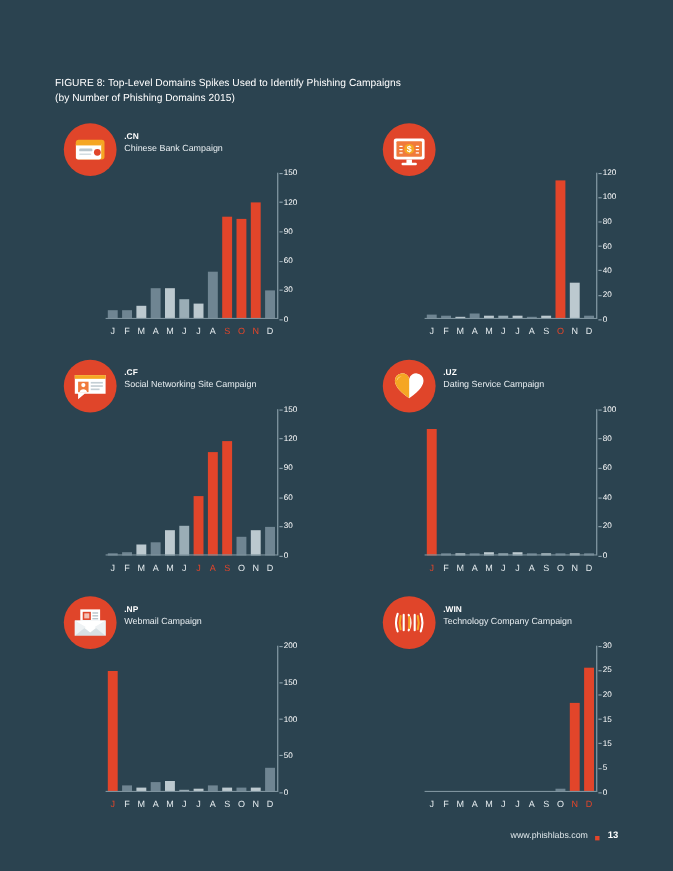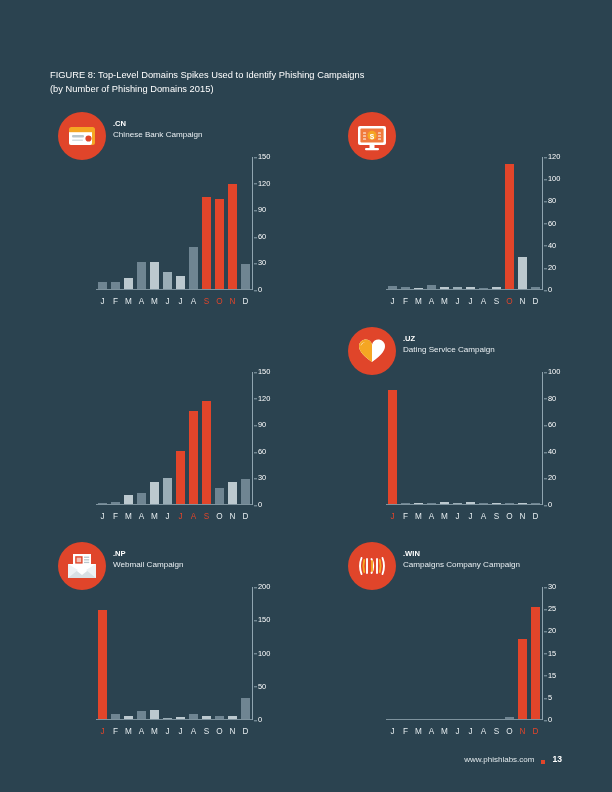--- a/index.html
+++ b/index.html
@@ -394,20 +394,40 @@
               <div class="month">S</div>
               <div class="month hl">O</div>
               <div class="month">N</div>
               <div class="month">D</div>
             </div>
           </div>
         </div>
     </div>
     <div class="chart-row">
       <div class="chart col-left">
+          <div class="chart-head">
+            <div class="chart-icon">
+              <svg width="48" height="48" viewBox="0 0 48 48">
+      <path d="M10 14 h28 v17 h-19 l-6 5 v-5 h-3 z" fill="#ffffff"></path>
+      <rect x="10" y="14" width="28" height="3.4" fill="#f5a623"></rect>
+      <rect x="13" y="20" width="9.5" height="9.5" fill="#f07a3c"></rect>
+      <circle cx="17.75" cy="23.1" r="1.9" fill="#ffffff"></circle>
+      <path d="M14.3 29.5 a3.6 3.6 0 0 1 6.9 0 z" fill="#ffffff"></path>
+      <g fill="#c3ced4">
+        <rect x="24.5" y="20.2" width="11" height="1.5"></rect>
+        <rect x="24.5" y="23.2" width="11" height="1.5"></rect>
+        <rect x="24.5" y="26.2" width="8" height="1.5"></rect>
+      </g>
+    </svg>
+            </div>
+            <div class="chart-titles">
+              <div class="tld">.CF</div>
+              <div class="campaign">Social Networking Site Campaign</div>
+            </div>
+          </div>
           <div class="plot">
             <div class="plot-inner">
               <div class="bars">
                 <div class="bar-slot">
                   <div class="bar dark" style="height: 1.33333%;"></div>
                 </div>
                 <div class="bar-slot">
                   <div class="bar dark" style="height: 2.66667%;"></div>
                 </div>
                 <div class="bar-slot">
@@ -655,21 +675,21 @@
       </g>
       <g stroke="#f5a623" stroke-width="1.9" fill="none" stroke-linecap="round">
         <path d="M16.2 18 q-1.6 6 0 12"></path>
         <line x1="24" y1="19" x2="24" y2="29"></line>
         <path d="M31.8 18 q1.6 6 0 12"></path>
       </g>
     </svg>
             </div>
             <div class="chart-titles">
               <div class="tld">.WIN</div>
-              <div class="campaign">Campaigns Company Campaign</div>
+              <div class="campaign">Technology Company Campaign</div>
             </div>
           </div>
           <div class="plot">
             <div class="plot-inner">
               <div class="bars">
                 <div class="bar-slot">
                   <div class="bar dark" style="height: 0%;"></div>
                 </div>
                 <div class="bar-slot">
                   <div class="bar dark" style="height: 0%;"></div>

